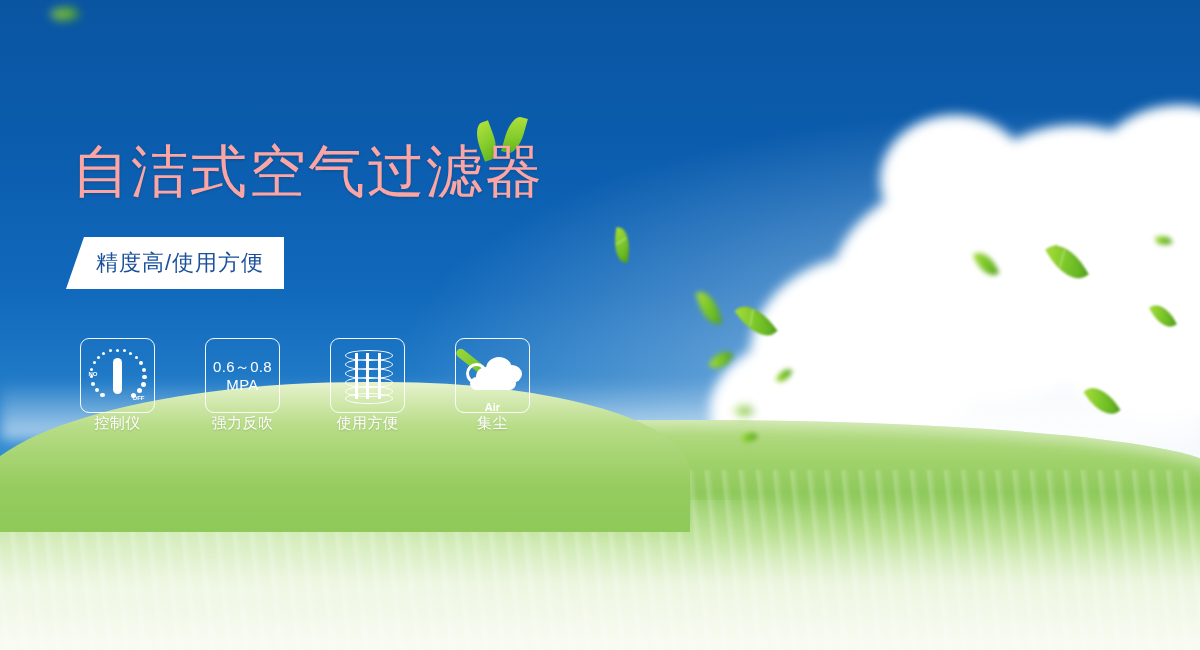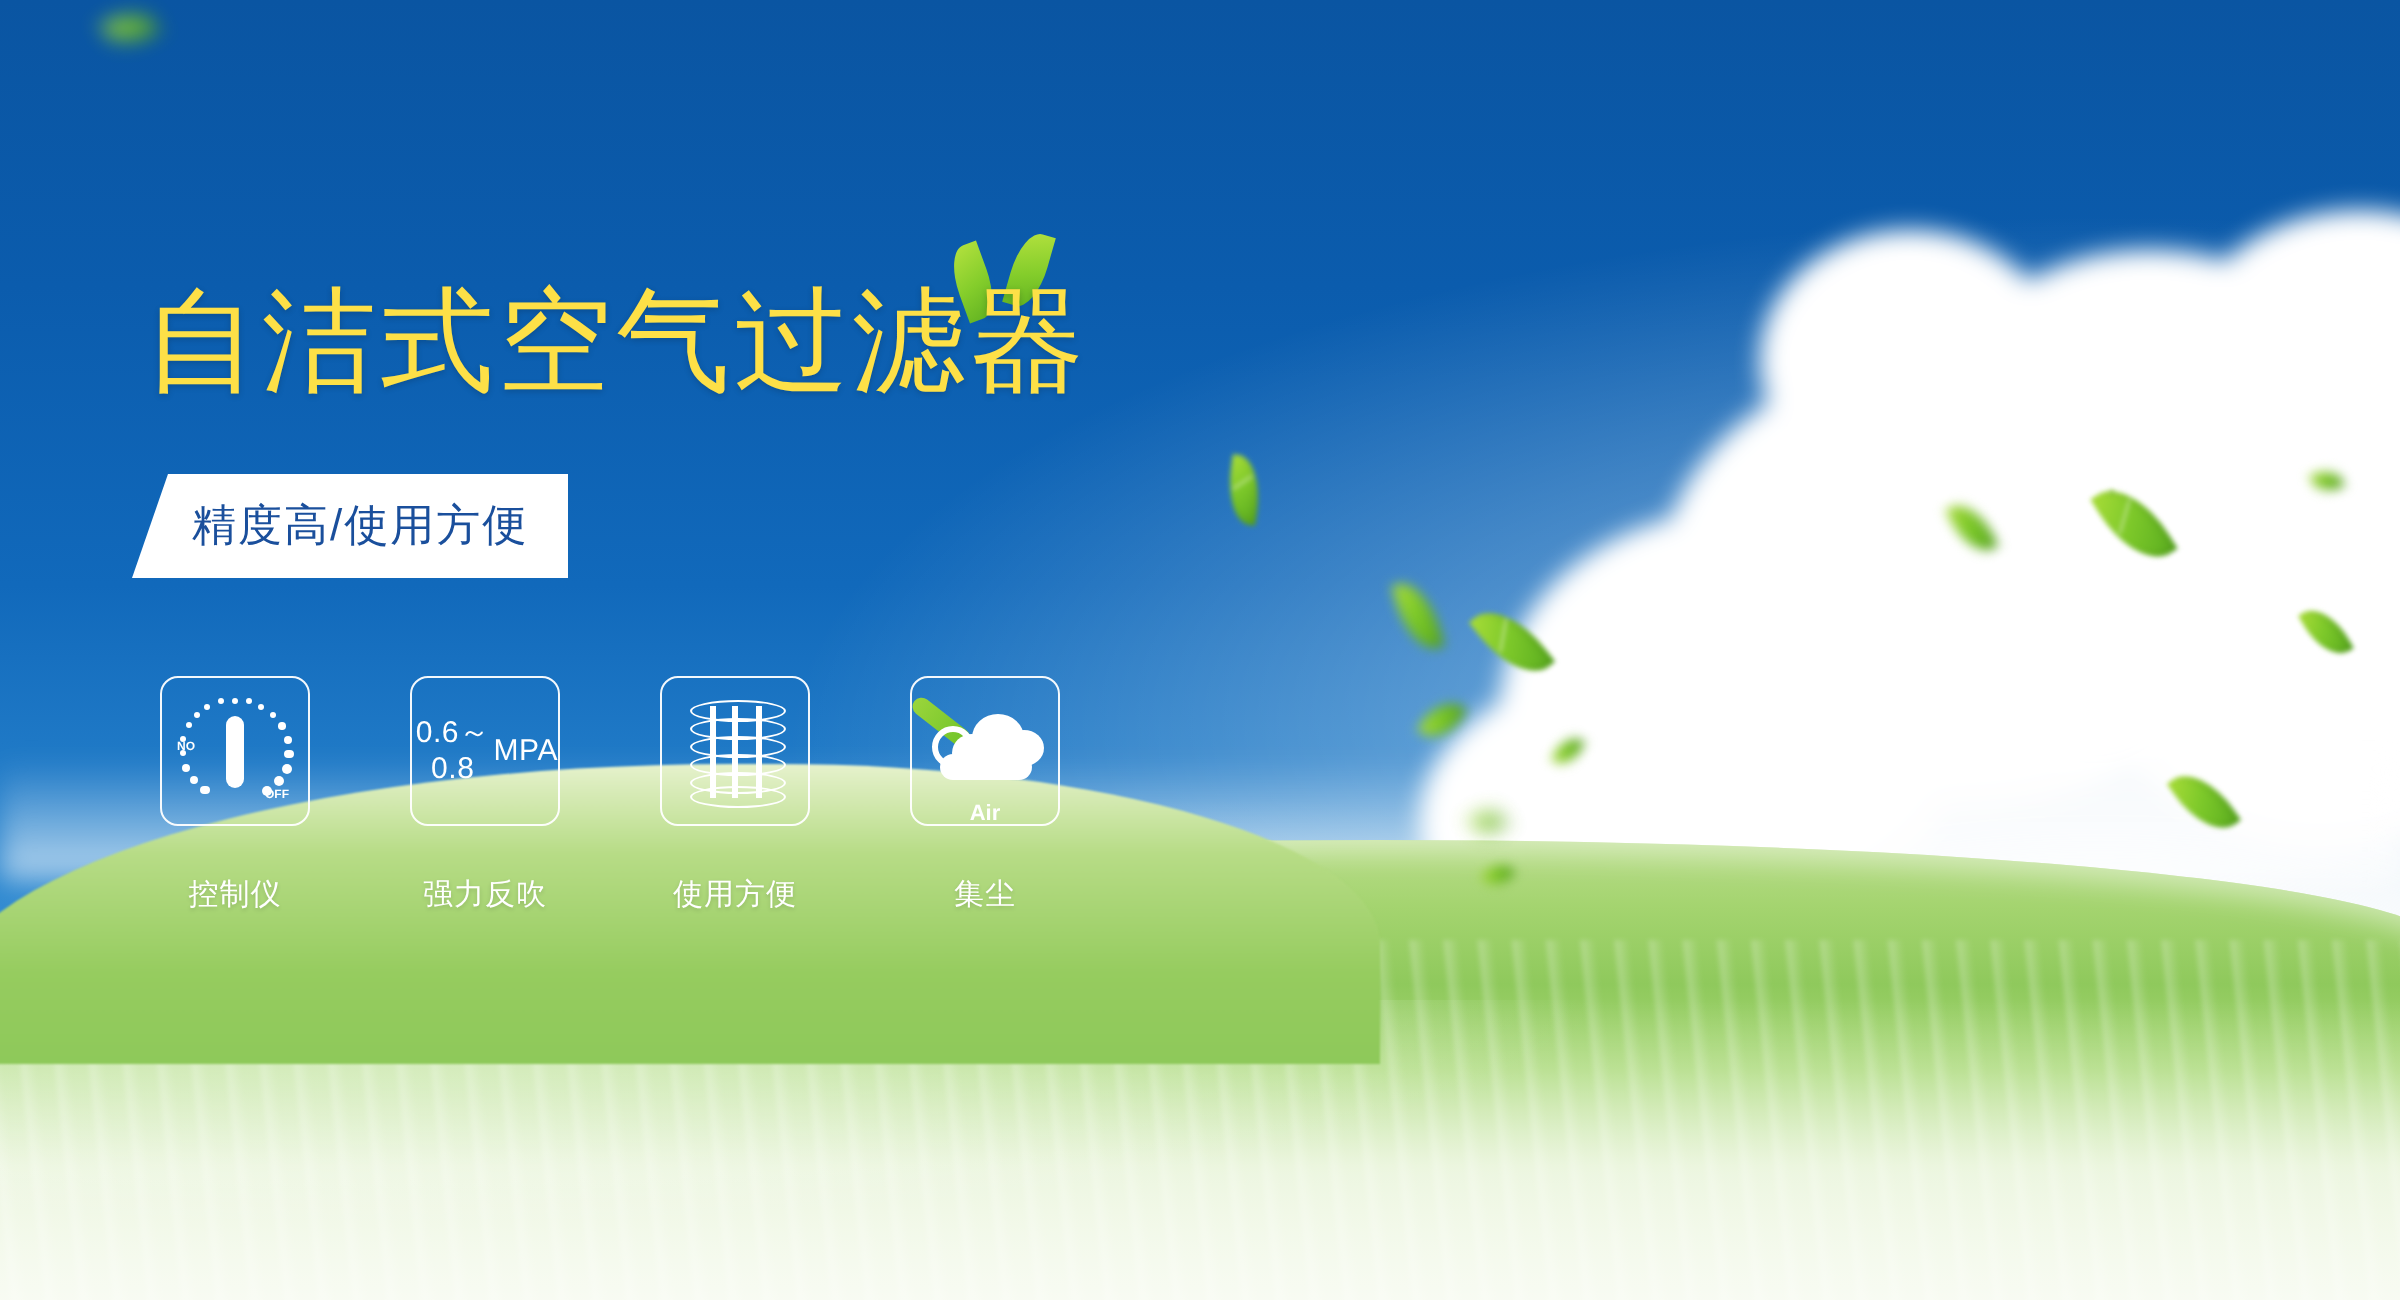--- a/index.html
+++ b/index.html
@@ -107,21 +107,21 @@
   .leaf .vein{
     position:absolute;left:12%;top:50%;width:76%;height:1px;
     background:rgba(255,255,255,.55);transform:rotate(-42deg);transform-origin:0 0;
   }
   .leaf.b1{filter:blur(1.2px);} .leaf.b2{filter:blur(2.8px);} .leaf.b3{filter:blur(5px);opacity:.85;}
 
   
   .title{
     position:absolute;left:72px;top:142px;
     font-size:57px;line-height:1.05;letter-spacing:2px;
-    color:#fde047;font-weight:300;
+    color:#fca5a5;font-weight:300;
     text-shadow:0 1px 3px rgba(0,0,0,.18);
     white-space:nowrap;
   }
 
   .sprout{position:absolute;left:472px;top:112px;width:66px;height:52px;}
   .sprout .lf{
     position:absolute;width:17px;height:38px;
     border-radius:60% 0% 60% 0%;
     background:linear-gradient(160deg,#b6e23f 0%,#84cd2b 55%,#5fb021 100%);
   }
@@ -147,26 +147,26 @@
     margin-left:-6px;
   }
 
   
   .features{position:absolute;left:80px;top:338px;display:flex;gap:50px;}
   .feature{width:75px;display:flex;flex-direction:column;align-items:center;}
   .fbox{
     width:75px;height:75px;box-sizing:border-box;
     border:1.6px solid rgba(255,255,255,.95);
     border-radius:9px;
-    display:flex;flex-direction:row;align-items:center;justify-content:center;
+    display:flex;flex-direction:column;align-items:center;justify-content:center;
     color:#fff;position:relative;overflow:hidden;
   }
   .fbox .txt{font-size:15px;line-height:1.18;text-align:center;letter-spacing:.3px;}
   .flabel{
-    margin-top:25px;color:#ffffff;font-size:15px;white-space:nowrap;letter-spacing:.5px;
+    margin-top:1px;color:#ffffff;font-size:15px;white-space:nowrap;letter-spacing:.5px;
     text-shadow:0 1px 2px rgba(0,0,0,.15);
   }
 
   
   .gauge{position:relative;width:56px;height:54px;}
   .gauge .dot{position:absolute;background:#fff;border-radius:50%;}
   .gauge .needle{
     position:absolute;left:50%;top:9px;margin-left:-4.5px;
     width:9px;height:36px;border-radius:5px;background:#fff;
   }

